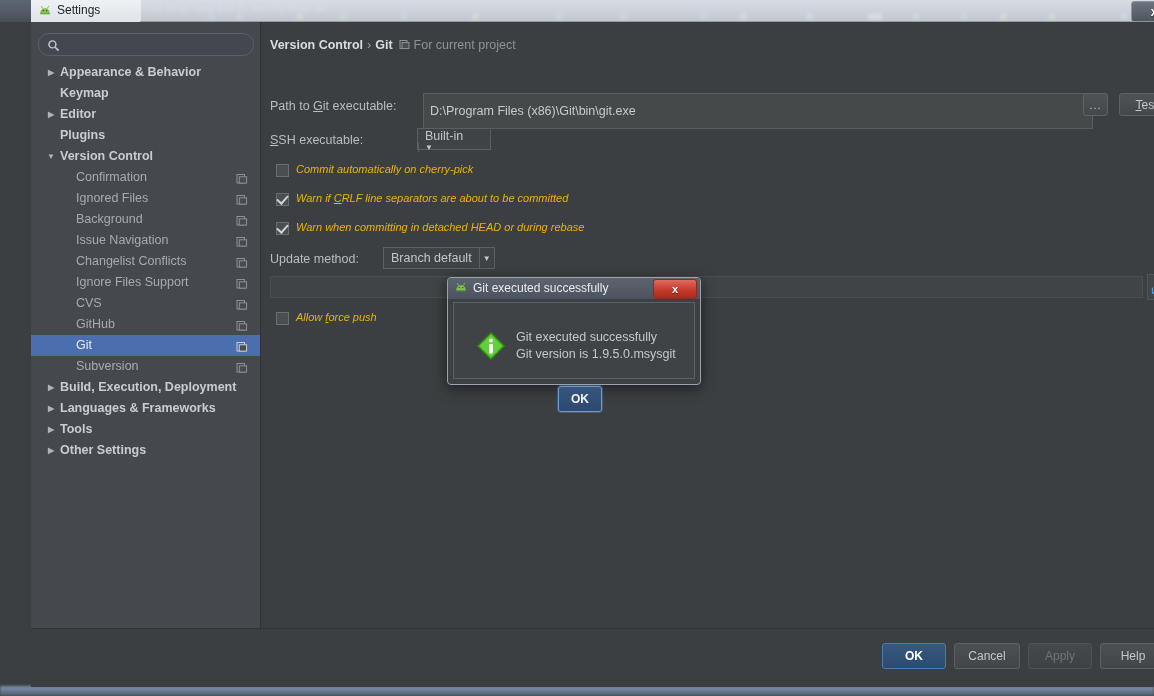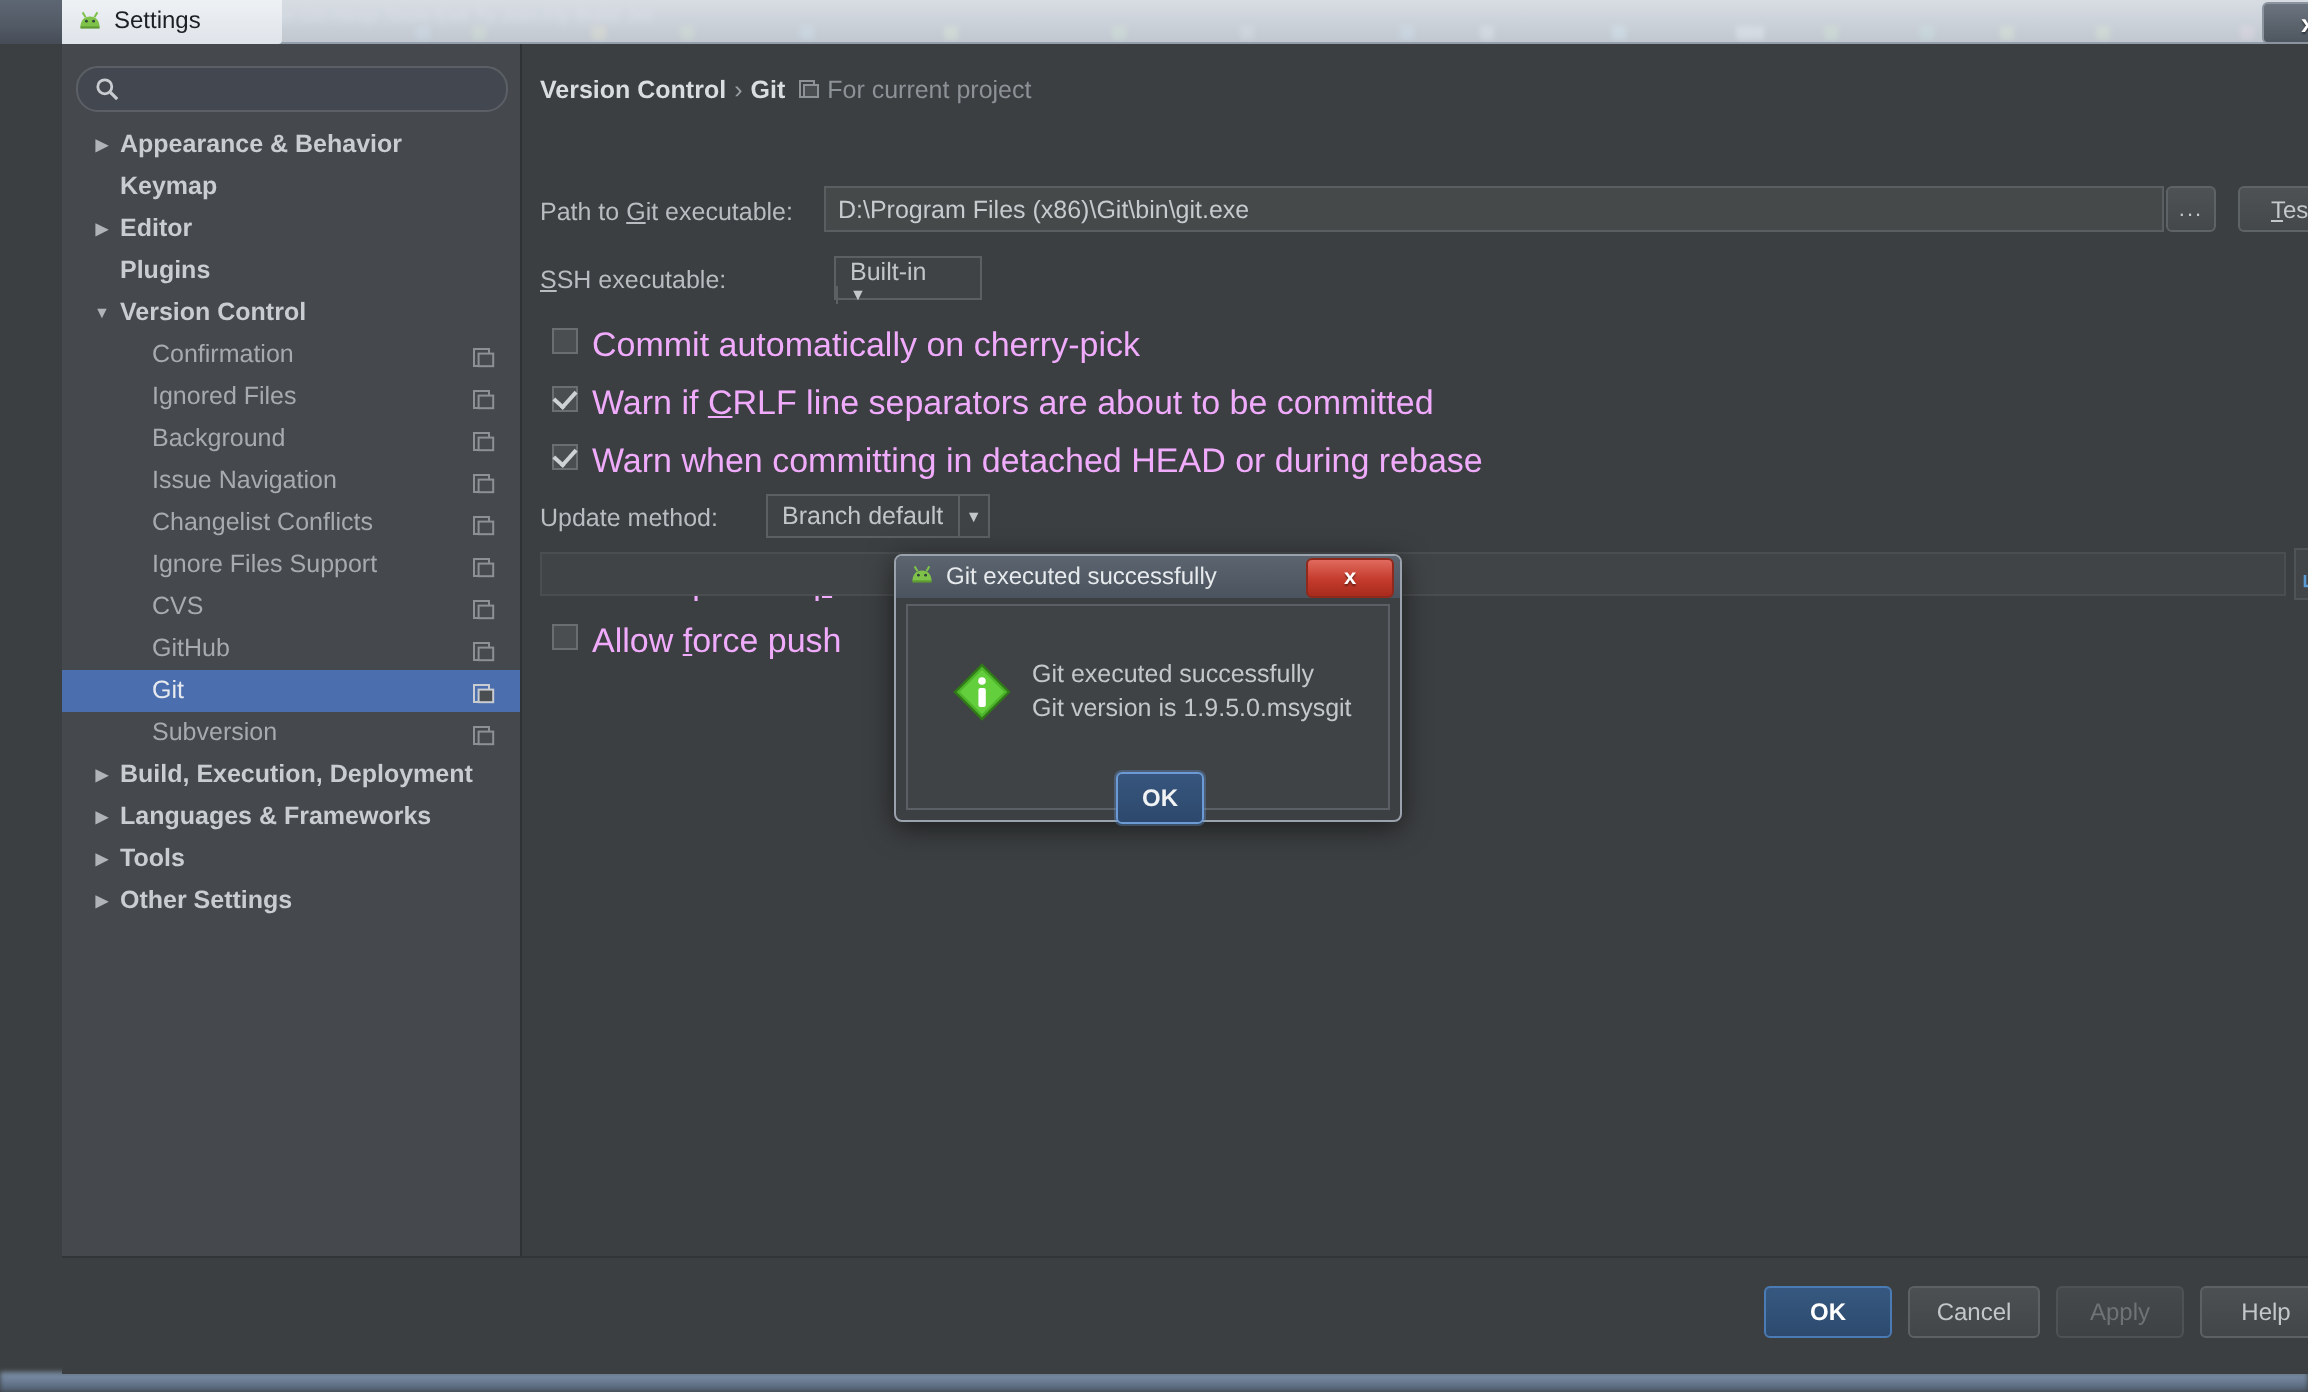--- a/index.html
+++ b/index.html
@@ -168,22 +168,23 @@
   .cbox {
     position:absolute; left:0; top:1px; width:13px; height:13px;
     box-sizing:border-box; border:1px solid #6a6e71; background:#4a4e50;
   }
   .cbox.checked::after {
     content:""; position:absolute; left:2px; top:-1px;
     width:5px; height:9px; border:solid #cfd2d5;
     border-width:0 2px 2px 0; transform:rotate(42deg);
   }
   .cb-label {
-    position:absolute; left:20px; top:0; font-size:17px; color:#f0abfc;
-    font-family:"Liberation Sans", sans-serif;
+    position:absolute; left:20px; top:0; font-size:11px; color:#eab308;
+    font-family:"Liberation Sans", sans-serif;
+    font-style:italic;
   }
   .cb-label u { text-decoration:underline; }
 
   .ghost-field {
     position:absolute; left:9px; top:254px; width:873px; height:22px;
     border:1px solid #4a4e50; background:#414446; box-sizing:border-box;
   }
   .ghost-btn {
     position:absolute; left:886px; top:252px; width:23px; height:26px;
     border:1px solid #4f5457; background:#414547; box-sizing:border-box;
@@ -209,21 +210,21 @@
     background: linear-gradient(180deg,#365880 0%, #2d4a6e 100%);
     border:1px solid #4a7bb5; color:#ffffff; font-weight:bold;
   }
   .fbtn.disabled {
     background: linear-gradient(180deg,#45494b 0%, #3e4244 100%);
     border:1px solid #4e5254; color:#6f7376;
   }
 
   
   .modal {
-    position:absolute; left:447px; top:277px; width:254px; height:134px;
+    position:absolute; left:447px; top:277px; width:254px; height:108px;
     background:#3c4043;
     border:1px solid #9aa3ad;
     border-radius:4px;
     box-shadow:0 3px 14px rgba(0,0,0,.55);
     box-sizing:border-box;
   }
   .modal-titlebar {
     position:absolute; left:0; top:0; right:0; height:21px;
     background: linear-gradient(180deg,#5b646f 0%, #4b545e 100%);
     border-top-left-radius:3px; border-top-right-radius:3px;
@@ -432,21 +433,21 @@
         <div class="breadcrumb">
           <b>Version Control</b><span class="sep">›</span><b>Git</b><span class="scope-icon"><svg width="11" height="11" viewBox="0 0 11 11">
                 <rect x="1" y="1.5" width="7" height="8" fill="none" stroke="#8d9297" stroke-width="1"></rect>
                 <rect x="3" y="3.5" width="7" height="6" fill="#4a4e50" stroke="#8d9297" stroke-width="1"></rect>
               </svg></span><span class="scope">For current project</span>
         </div>
 
         <div class="field-label" style="left:9px; top:77px;">
           <span>Path to </span><u>G</u><span>it executable:</span>
         </div>
-        <input class="textfield" style="left: 151px; top: 71px; width: 670px; height: 23px;" value="D:\Program Files (x86)\Git\bin\git.exe">
+        <input class="textfield" style="left: 162px; top: 71px; width: 670px; height: 36px;" value="D:\Program Files (x86)\Git\bin\git.exe">
         <div class="btn" style="left:822px; top:71px; width:25px; height:23px; font-size:11px; letter-spacing:1px;">...</div>
         <div class="btn" style="left:858px; top:71px; width:55px; height:23px;">
           <span><u>T</u><span>est</span></span>
         </div>
 
         <div class="field-label" style="left:9px; top:111px;">
           <u>S</u><span>SH executable:</span>
         </div>
         <div class="combo" style="left:156px; top:106px; width:74px;flex-direction:column;">
           <div class="val">Built-in</div>

